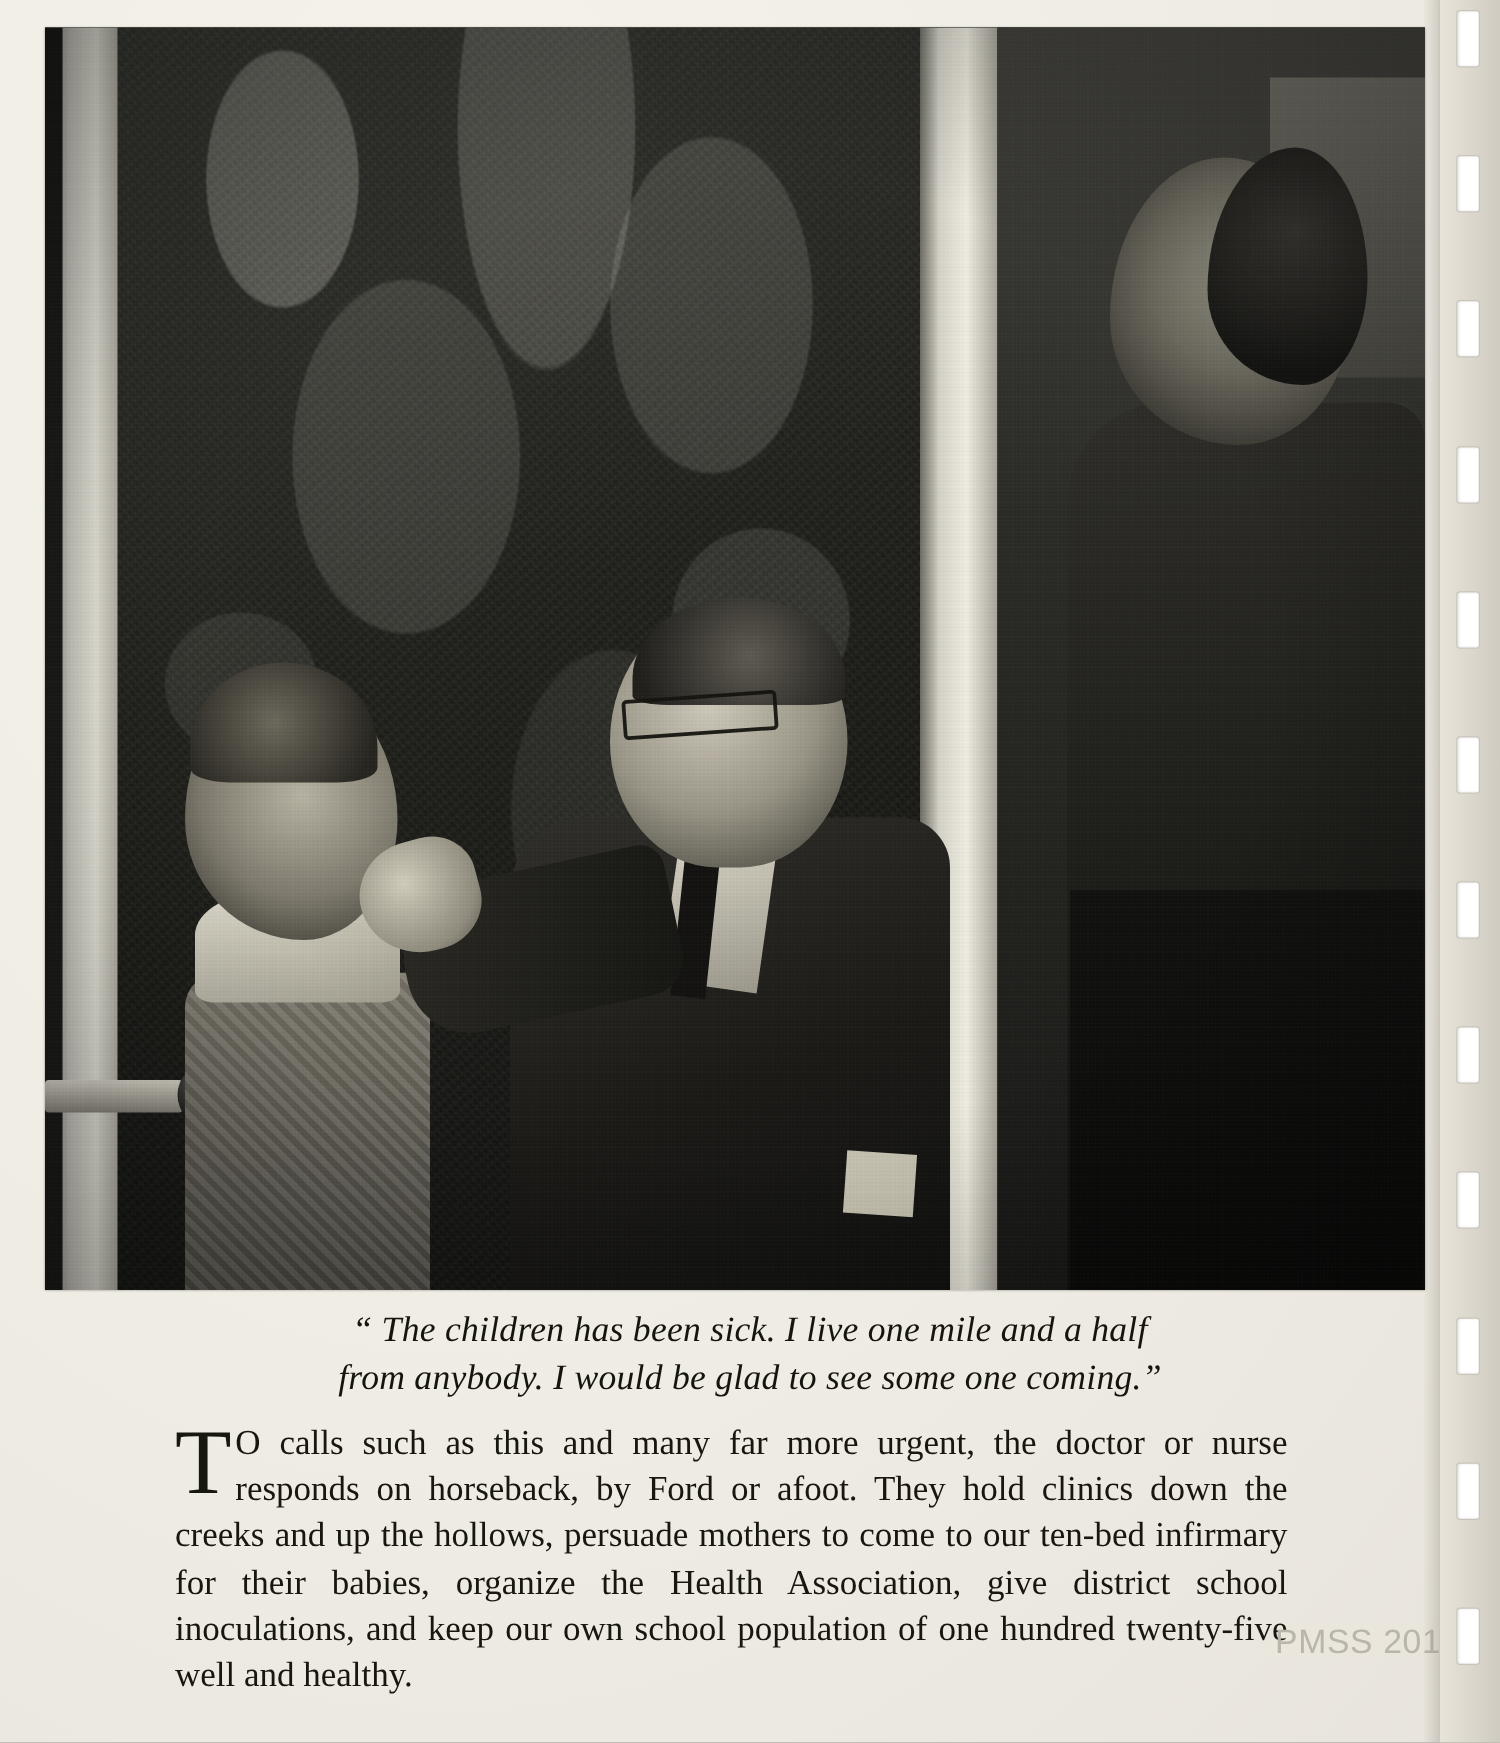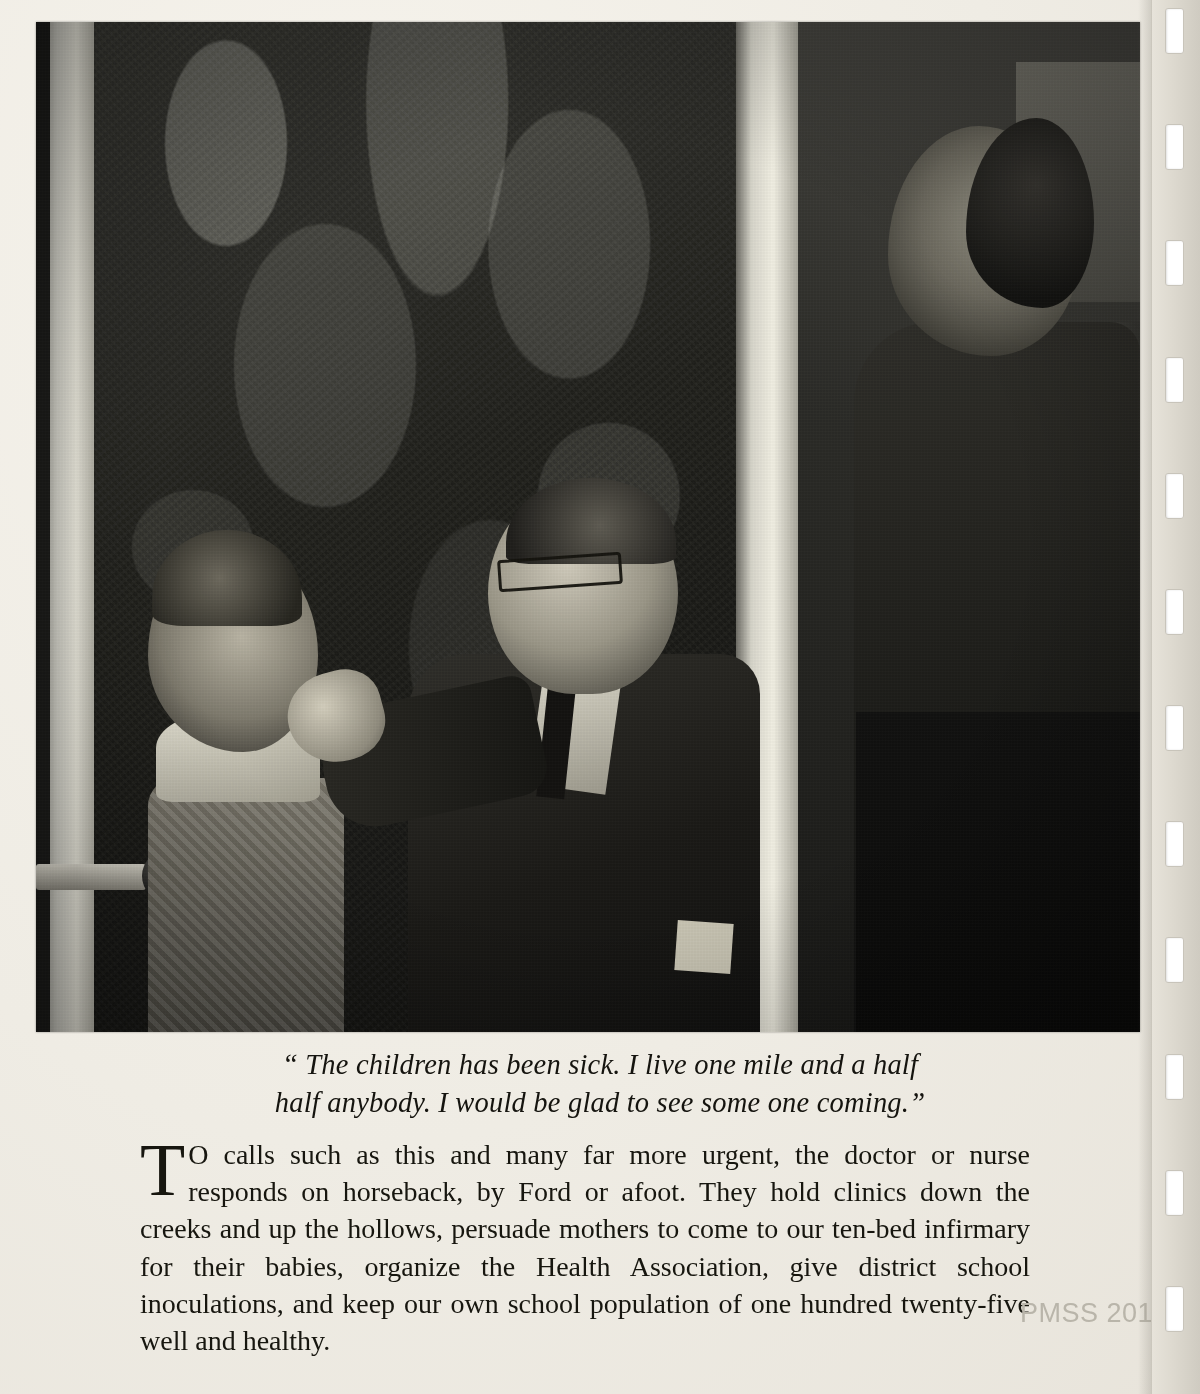--- a/index.html
+++ b/index.html
@@ -440,21 +440,21 @@
       <div class="woman-head"></div>
       <div class="woman-hair"></div>
 
       <div class="photo-grain"></div>
       <div class="photo-vignette"></div>
     </div>
   </div>
 
   <div class="caption">
     <span class="line">“ The children has been sick.  I live one mile and a half</span>
-    <span class="line">half anybody.  I would be glad to see some one coming.”</span>
+    <span class="line">from anybody.  I would be glad to see some one coming.”</span>
   </div>
 
   <div class="bodytext">
     <span class="dropcap">T</span><span>O calls such as this and many far more urgent, the doctor or nurse responds on horseback, by Ford or afoot.  They hold clinics down the creeks and up the hollows, persuade mothers to come to our ten-bed infirmary for their babies, organize the Health Association, give district school inoculations, and keep our own school population of one hundred twenty-five well and healthy.</span>
   </div>
 
   <div class="watermark">PMSS 2016</div>
 
   <div class="edge-shadow"></div>
   <div class="binding-strip">

